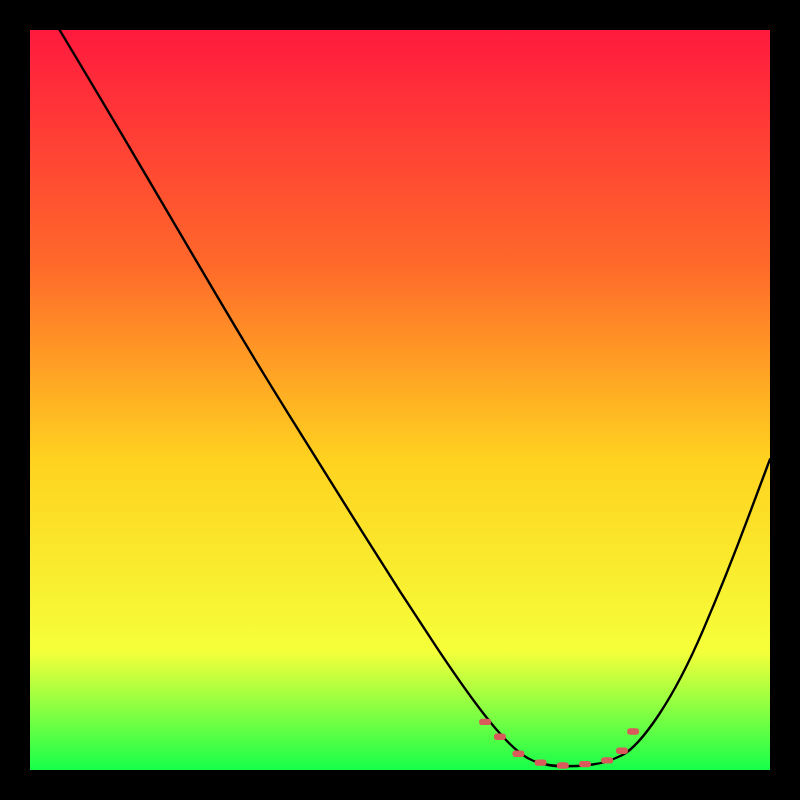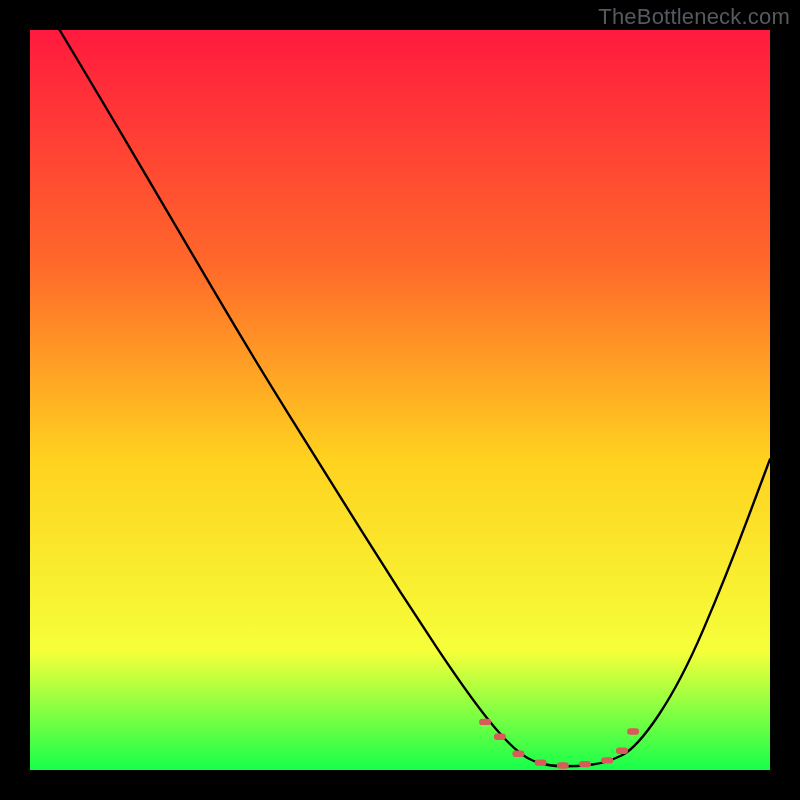--- a/index.html
+++ b/index.html
@@ -43,21 +43,20 @@
     width: 740px;
     height: 740px;
   }
   svg { display: block; }
 </style>
 </head>
 <body>
 
 <div class="frame">
 
-  <div class="watermark">TheBottleneck.com</div>
 
   <div class="plot-outer">
     <svg class="plot-inner" viewBox="0 0 740 740" preserveAspectRatio="none">
       <defs>
         <linearGradient id="bg-grad" x1="0" y1="0" x2="0" y2="1">
           <stop id="g0" offset="0%" stop-color="#ff1a3e"></stop>
           <stop id="g1" offset="32%" stop-color="#ff6a2a"></stop>
           <stop id="g2" offset="58%" stop-color="#ffd21f"></stop>
           <stop id="g3" offset="84%" stop-color="#f5ff3a"></stop>
           <stop id="g4" offset="100%" stop-color="#16ff4a"></stop>

